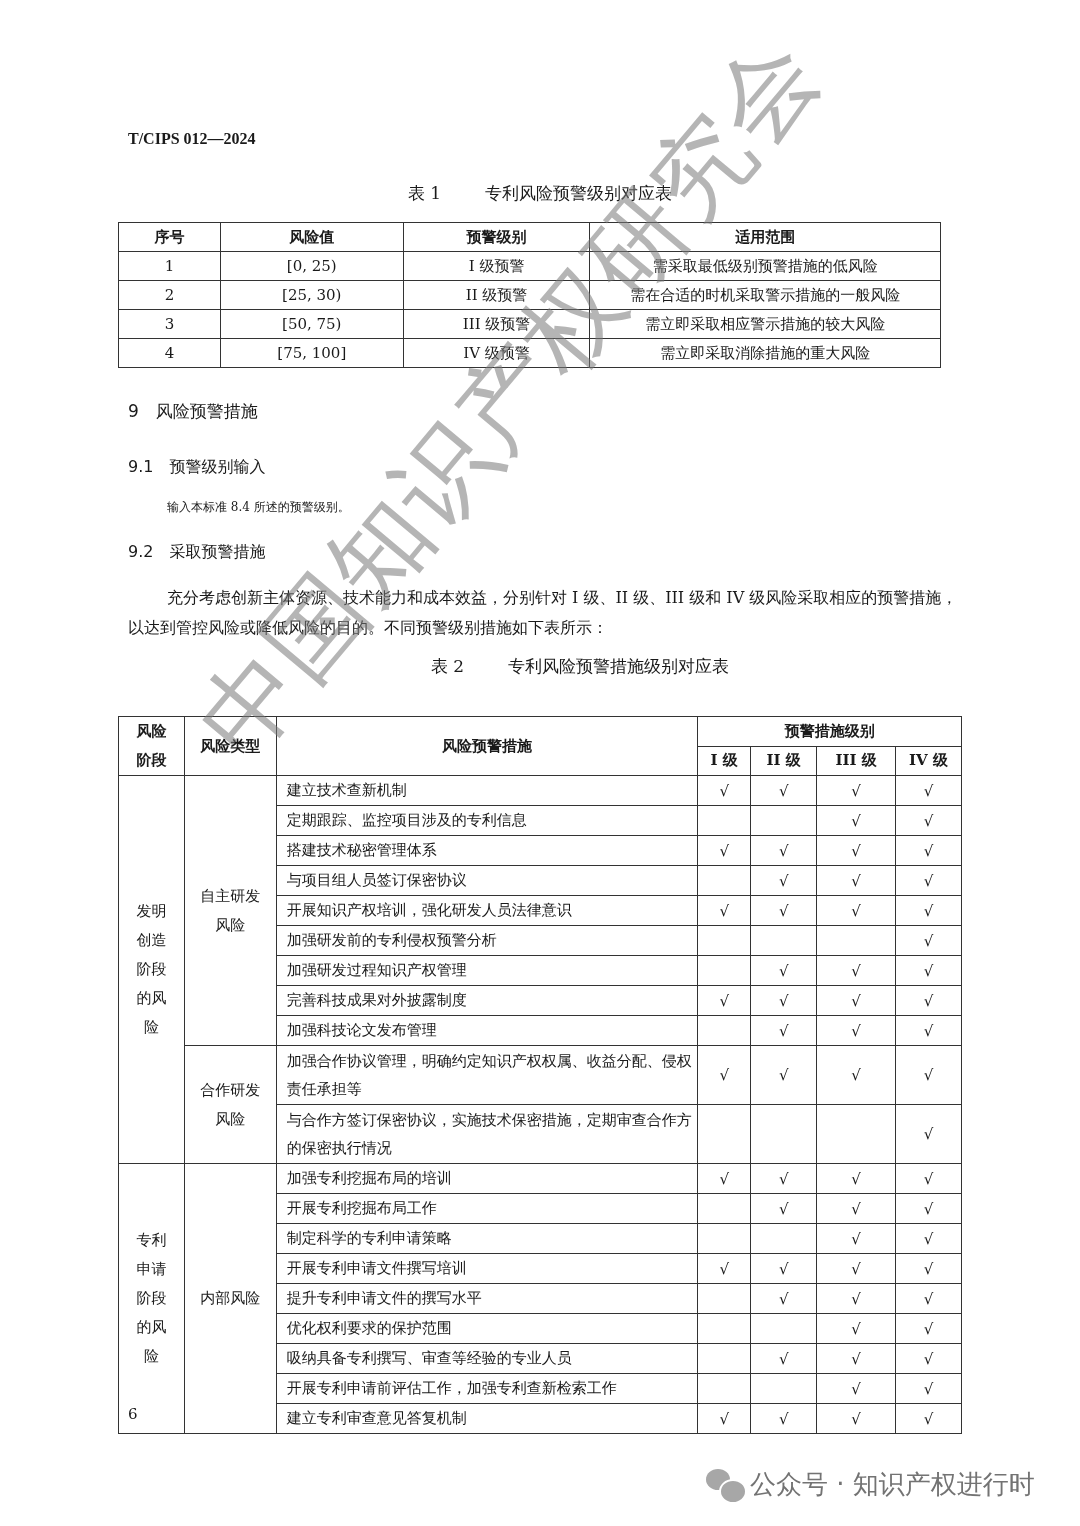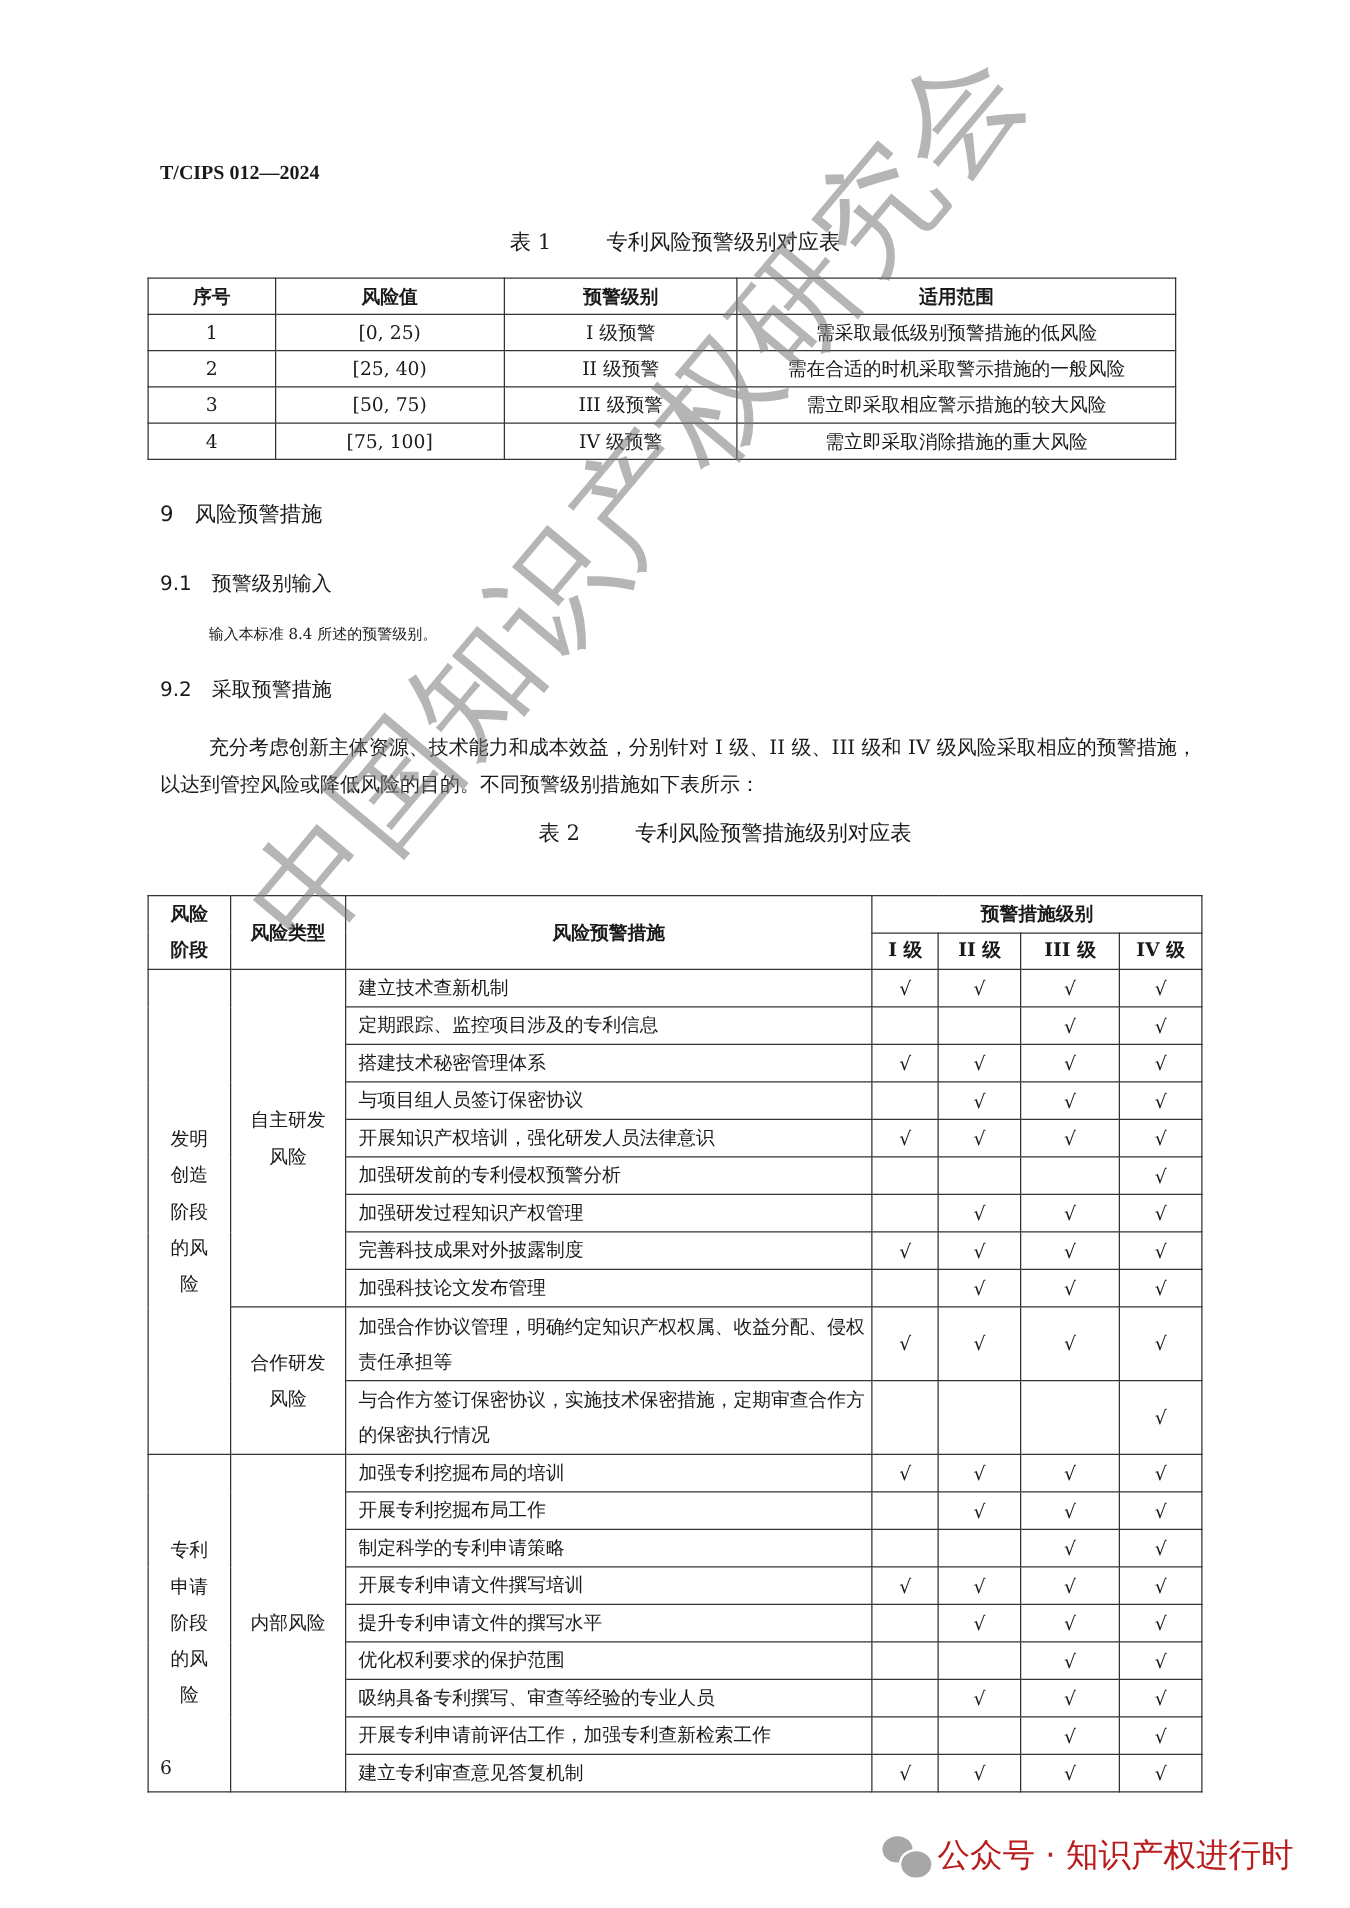--- a/index.html
+++ b/index.html
@@ -19,21 +19,21 @@
   #t2 th { font-weight:bold; font-size:15px; }
   #t2 td.m { text-align:left; padding-left:10px; line-height:29px; }
   #t2 td.m2 { line-height:28px; padding-top:1px; padding-bottom:1px; }
   .vert { line-height:29px; }
   .h9 { left:128px; top:400px; font-size:17px; font-family:"DejaVu Sans",sans-serif; }
   .h91 { left:128px; top:457px; font-size:16px; font-family:"DejaVu Sans",sans-serif; }
   .p91 { left:167px; top:499px; font-size:12px; }
   .h92 { left:128px; top:542px; font-size:16px; font-family:"DejaVu Sans",sans-serif; }
   .p92 { left:128px; top:583px; width:830px; font-size:16px; line-height:30px; text-indent:39px; }
   .pagenum { left:128px; top:1405px; font-size:15px; }
-  .footer { left:706px; top:1467px; font-size:26px; color:#b91c1c; font-family:"DejaVu Sans",sans-serif; display:flex; align-items:center; }
+  .footer { left:706px; top:1467px; font-size:26px; color:#737373; font-family:"DejaVu Sans",sans-serif; display:flex; align-items:center; }
   .wx { width:38px; height:32px; position:relative; margin-right:6px; }
   .wx span { position:absolute; border-radius:50%; background:#a7a7a7; }
   .watermark { left:170px; top:700px; font-size:98px; color:rgba(120,120,120,0.55); transform:rotate(-50deg); transform-origin:left top;
                font-family:"DejaVu Sans",sans-serif; white-space:nowrap; pointer-events:none; letter-spacing:2px; }
 </style>
 </head>
 <body>
 
 <div class="abs std-code">T/CIPS 012—2024</div>
 
@@ -58,21 +58,21 @@
     </thead>
   <tbody id="t1-body">
       <tr>
         <td>1</td>
         <td>[0, 25)</td>
         <td>I 级预警</td>
         <td>需采取最低级别预警措施的低风险</td>
       </tr>
       <tr>
         <td>2</td>
-        <td>[25, 40)</td>
+        <td>[25, 30)</td>
         <td>II 级预警</td>
         <td>需在合适的时机采取警示措施的一般风险</td>
       </tr>
       <tr>
         <td>3</td>
         <td>[50, 75)</td>
         <td>III 级预警</td>
         <td>需立即采取相应警示措施的较大风险</td>
       </tr>
       <tr>

